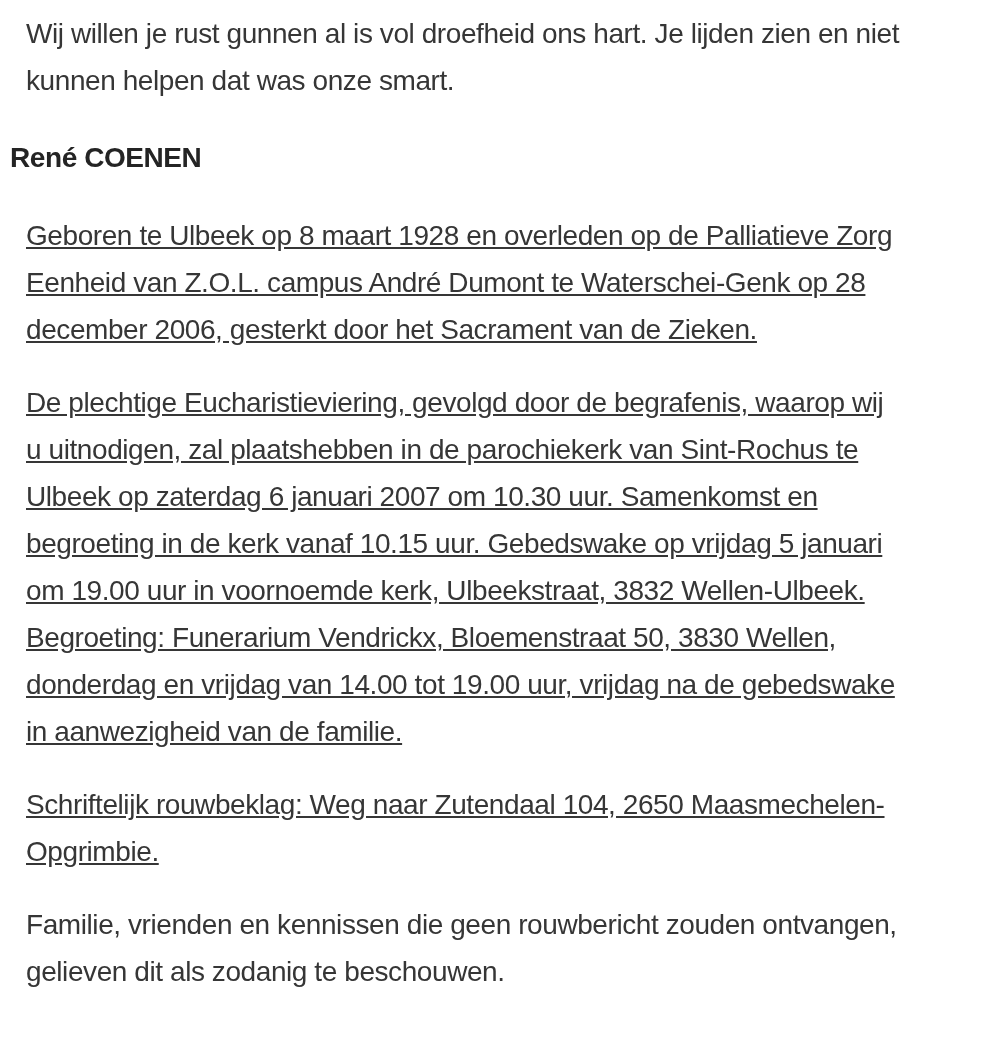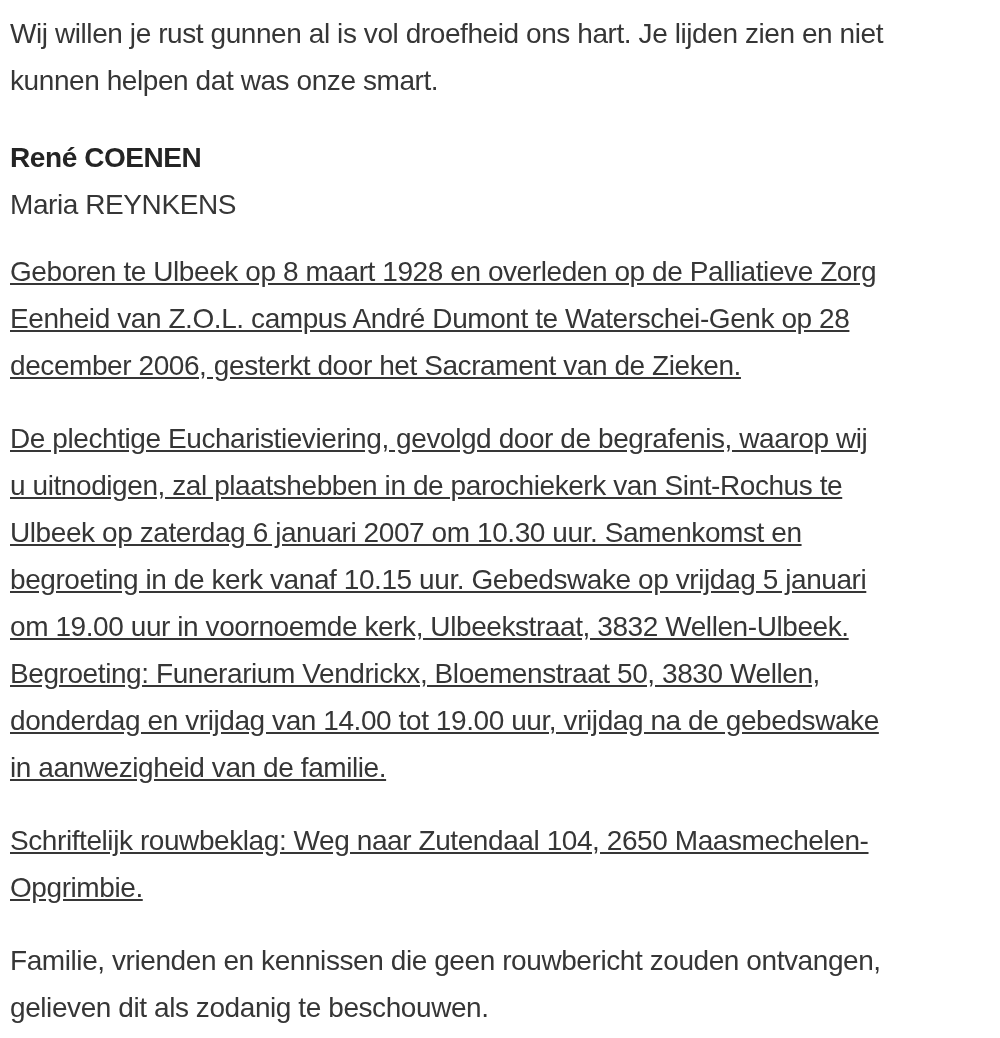--- a/index.html
+++ b/index.html
@@ -14,43 +14,42 @@
     padding: 10px 12px 0 10px;
     font-family: "Liberation Sans", "DejaVu Sans", sans-serif;
     color: #363636;
     font-size: 28px;
     line-height: 47px;
     letter-spacing: -0.015em;
     overflow: hidden;
   }
   .para {
     white-space: pre-line;   
-    margin: 0 0 27px 0;
+    margin: 0 0 27px 16px;
   }
   .epigraph { margin-bottom: 30px; }
-  .name-block { margin-bottom: 20px; }
+  .name-block { margin-bottom: 31px; }
   .name-line {
     white-space: pre-line;
     margin: 0;
   }
   .deceased {
     font-weight: bold;
     color: #242424;
   }
   .spacer-para { margin-bottom: 26px; text-decoration: underline; }
 </style>
 </head>
 <body>
 
 <div class="para epigraph">Wij willen je rust gunnen al is vol droefheid ons hart. Je lijden zien en niet
 kunnen helpen dat was onze smart.</div>
 
 <div class="name-block">
   <p class="name-line deceased">René COENEN</p>
-  <p class="name-line">Maria REYNKENS</p>
 </div>
 
 <div class="para spacer-para">Geboren te Ulbeek op 8 maart 1928 en overleden op de Palliatieve Zorg
 Eenheid van Z.O.L. campus André Dumont te Waterschei-Genk op 28
 december 2006, gesterkt door het Sacrament van de Zieken.</div>
 
 <div class="para spacer-para">De plechtige Eucharistieviering, gevolgd door de begrafenis, waarop wij
 u uitnodigen, zal plaatshebben in de parochiekerk van Sint-Rochus te
 Ulbeek op zaterdag 6 januari 2007 om 10.30 uur. Samenkomst en
 begroeting in de kerk vanaf 10.15 uur. Gebedswake op vrijdag 5 januari

